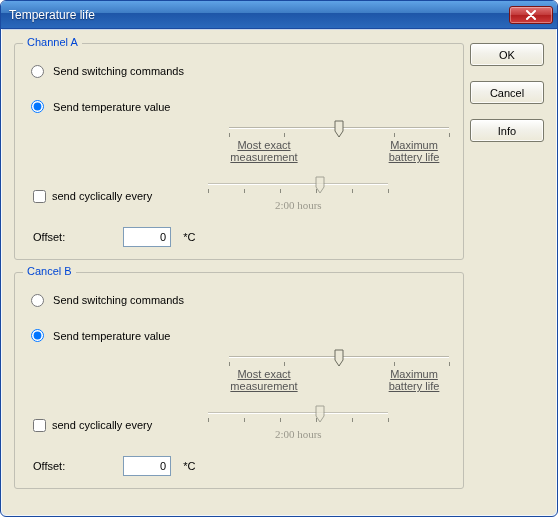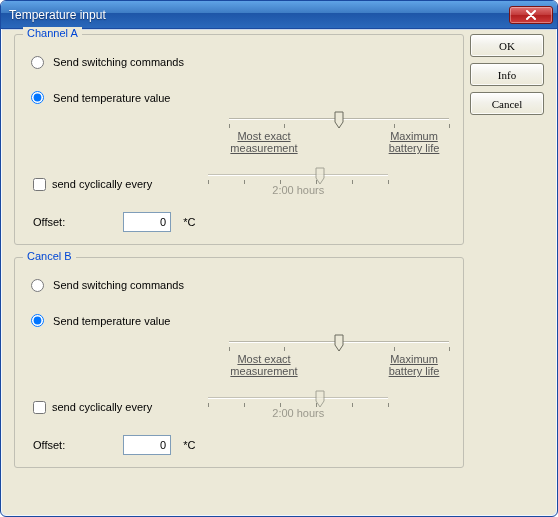--- a/index.html
+++ b/index.html
@@ -45,26 +45,26 @@
     cursor: default;
   }
   .win-btn svg { width: 12px; height: 10px; }
 
   .client {
     position: absolute;
     top: 28px; left: 1px; right: 1px; bottom: 1px;
     background: #ece9d8;
     border-radius: 0 0 5px 5px;
     border-top: 1px solid #c9d6e8;
-    padding: 4px 12px 12px 12px;
+    padding: 13px 12px 12px 12px;
     display: flex;
     gap: 6px;
   }
   .content-col { flex: 1; display: flex; flex-direction: column; gap: 12px; }
-  .btn-col { width: 84px; display: flex; flex-direction: column; gap: 6px; font-family: Liberation Serif, serif; }
+  .btn-col { width: 84px; display: flex; flex-direction: column; gap: 15px; }
 
   .btn {
     height: 23px;
     background: linear-gradient(to bottom, #ffffff 0%, #f2f1ea 45%, #ece9d8 100%);
     border: 1px solid #7a7a6c;
     border-radius: 3px;
     box-shadow: inset 0 0 0 1px rgba(255,255,255,0.8);
     font: inherit;
     cursor: default;
   }
@@ -118,21 +118,21 @@
     top: 1px;
     width: 10px; height: 18px;
     transform: translateX(-50%);
   }
   .slider-thumb svg { width: 10px; height: 18px; display:block; }
 
   .slider-labels { display: flex; justify-content: space-between; color: #555; margin-top: 2px; }
   .slider-labels .lab { width: 70px; text-align: center; line-height: 12px; text-decoration: underline; }
   .slider-labels .lab.right { text-align: center; }
 
-  .cycle-value { text-align: center; color: #9a988c; margin-top: 0; }
+  .cycle-value { text-align: center; color: #9a988c; margin-top: 6px; font-family: Liberation Serif, serif; }
 
   .check-row { margin: 18px 0 0 4px; display:flex; align-items:center; }
   .check-row input { margin: 0 6px 0 0; width:13px; height:13px; }
 
   .offset-row { margin: 16px 0 0 4px; display:flex; align-items:center; gap:10px; }
   .offset-row .num-input {
     width: 48px; height: 20px;
     border: 1px solid #7f9db9;
     background: #fff;
     font: inherit;
@@ -142,21 +142,21 @@
   .unit { margin-left: 2px; }
 
   .slider-disabled .track-line { background:#c4c2b6; }
   .slider-disabled .slider-thumb { opacity: 0.75; }
 </style>
 </head>
 <body>
 
 <div class="window">
   <div class="titlebar">
-    <span class="title">Temperature input</span>
+    <span class="title">Temperature life</span>
     <div class="win-btn">
       <svg viewBox="0 0 12 10">
         <path d="M2 1 L10 9 M10 1 L2 9" stroke="#fff" stroke-width="2" stroke-linecap="round"></path>
       </svg>
     </div>
   </div>
 
   <div class="client">
     <div class="content-col">
 
@@ -283,17 +283,17 @@
           <span style="width:38px;"></span>
           <input class="num-input" value="0" style="">
           <span class="unit">*C</span>
         </div>
       </div>
 
     </div>
 
     <div class="btn-col">
       <button class="btn">OK</button>
+      <button class="btn">Cancel</button>
       <button class="btn">Info</button>
-      <button class="btn">Cancel</button>
     </div>
   </div>
 </div>
 
 </body></html>

